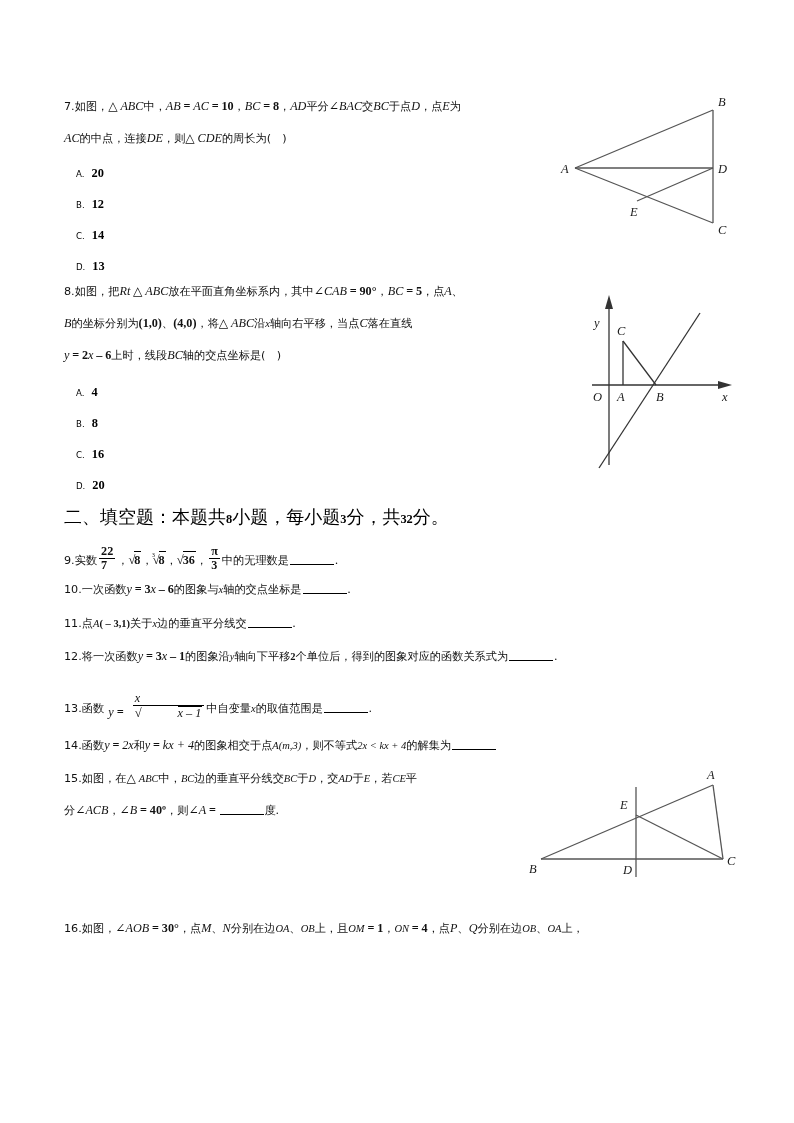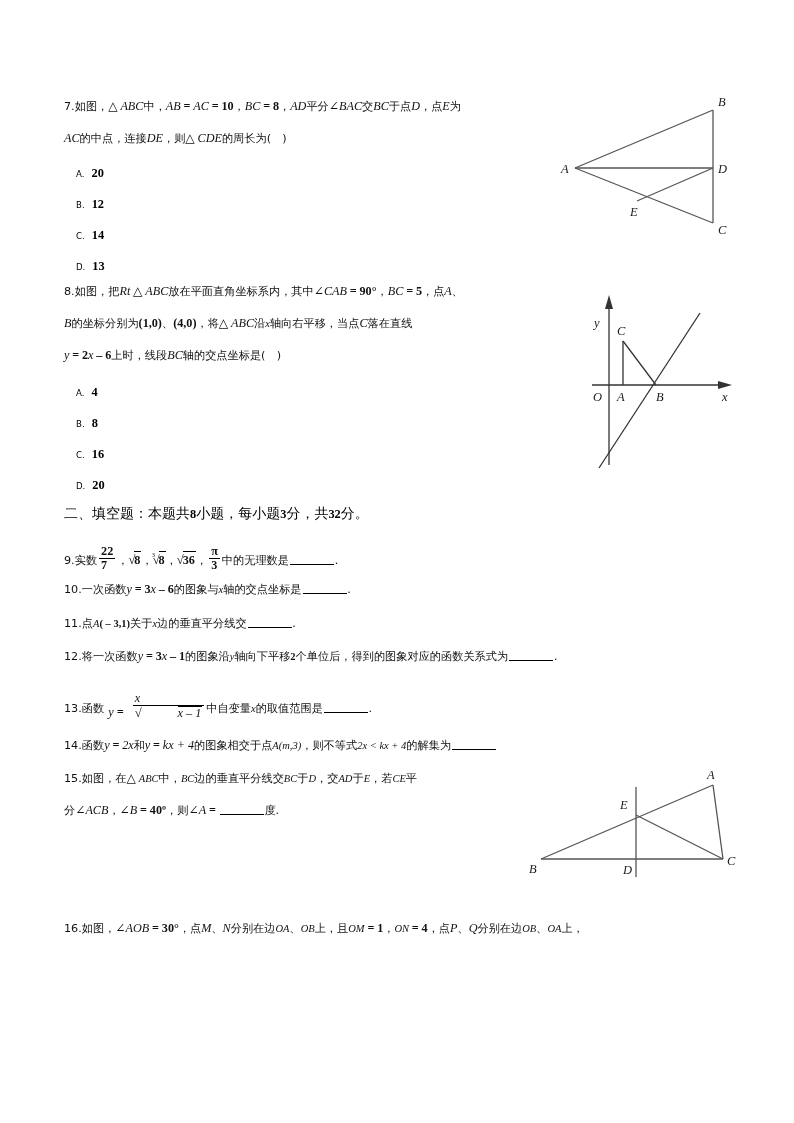--- a/index.html
+++ b/index.html
@@ -120,21 +120,21 @@
     position: absolute;
     left: -1px;
     top: -4px;
     font-size: 6.4px;
     font-weight: normal;
   }
   .sect {
     position: absolute;
     font-size: 11.7px;
   }
-  .sect .cjk { font-size: 14px; margin-top: 9px; }
+  .sect .cjk { font-size: 18px; margin-top: 9px; }
   .sect b {
     font-family: "Liberation Serif", "DejaVu Serif", serif;
     font-size: 12.4px;
   }
   .fig {
     position: absolute;
   }
   svg { display: block; overflow: visible; }
   .figtext {
     font-family: "Liberation Serif", "DejaVu Serif", serif;

